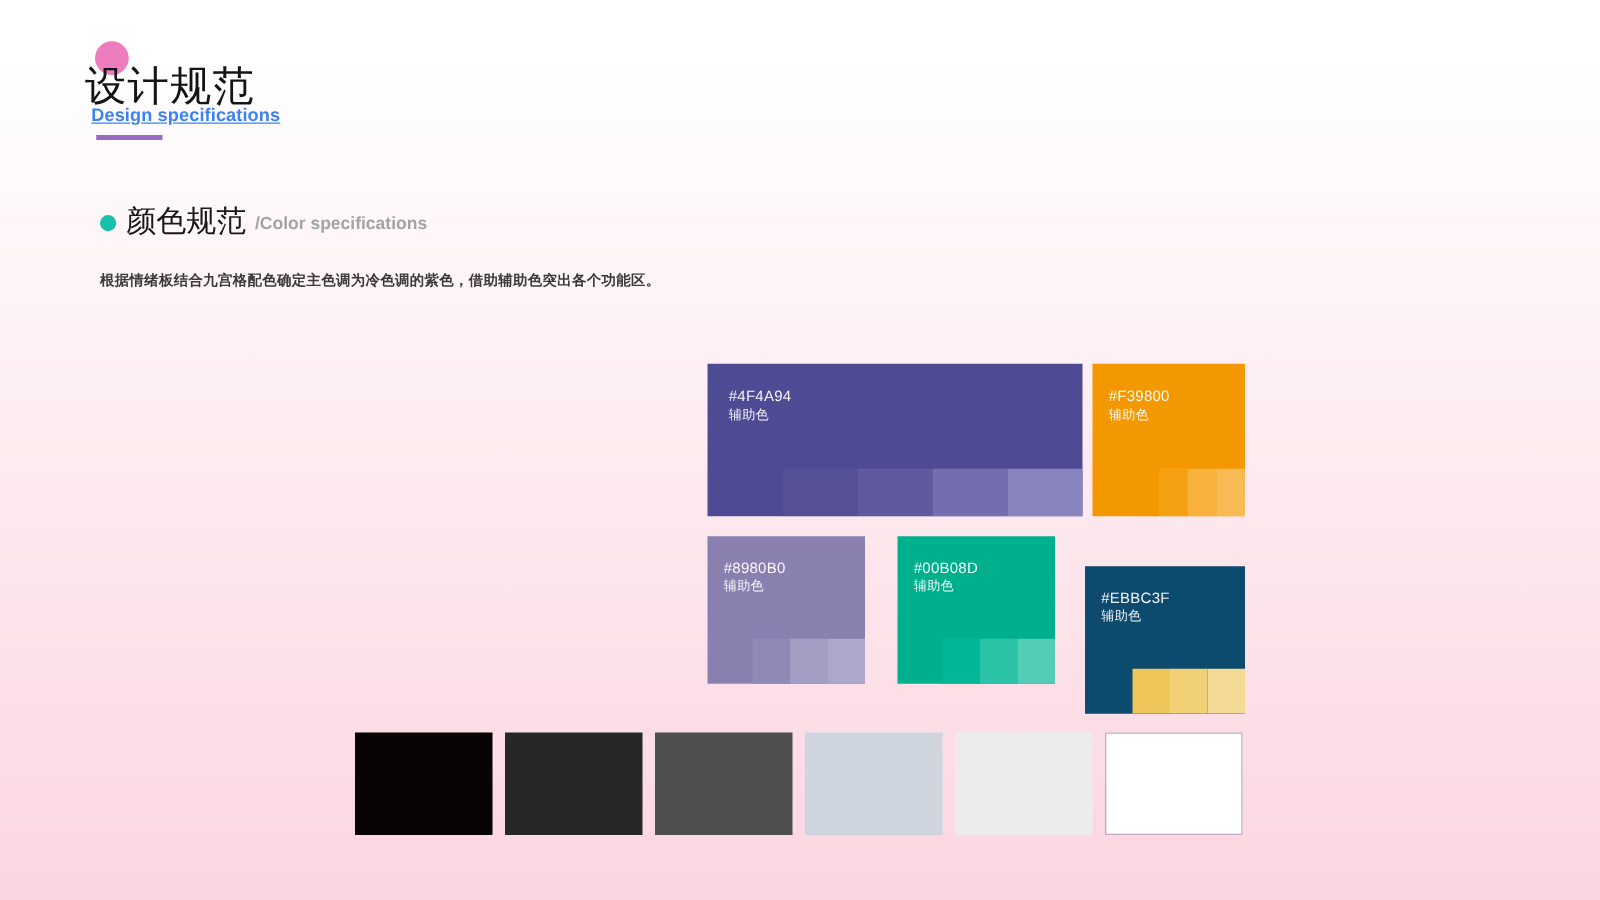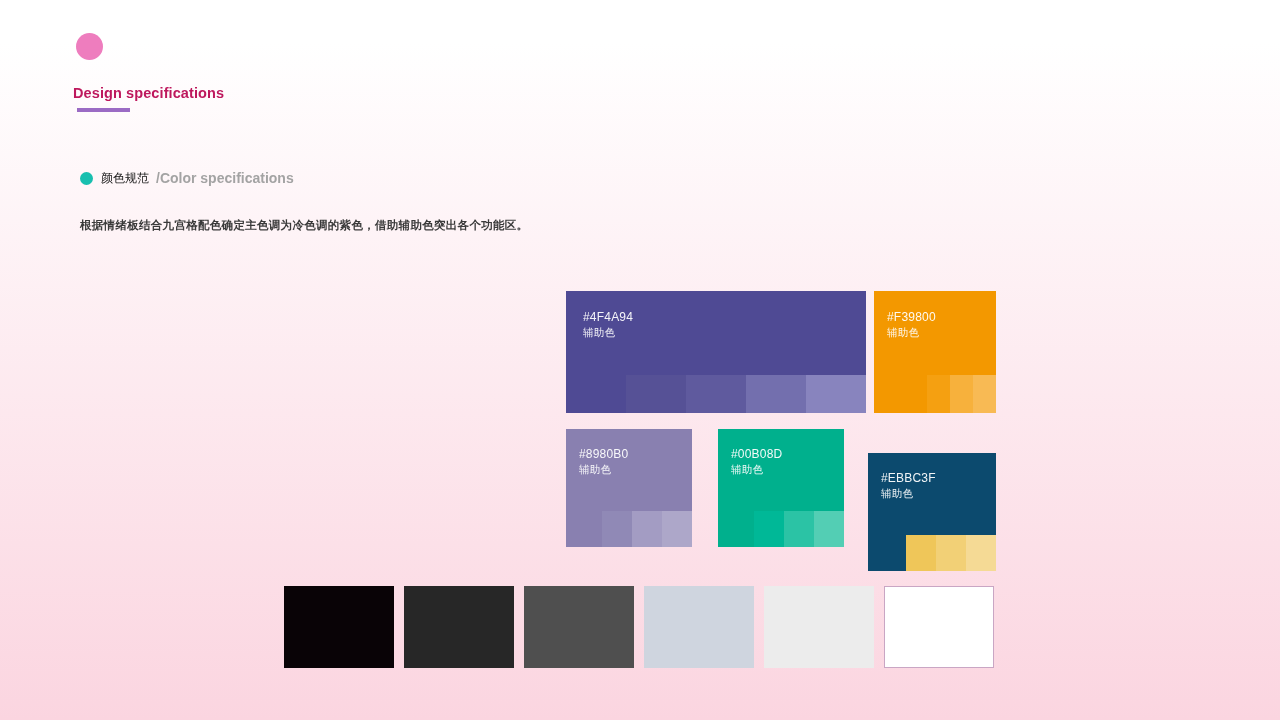--- a/index.html
+++ b/index.html
@@ -56,23 +56,24 @@
     white-space: nowrap;
   }
 
   .title-en {
     position: absolute;
     left: 5px;
     top: 56px;
     font-size: 14.5px;
     line-height: 18px;
     font-weight: 700;
-    color: #be185d;
+    color: #3b82f6;
     letter-spacing: 0.1px;
     white-space: nowrap;
+    text-decoration: underline;
   }
 
   .title-rule {
     position: absolute;
     left: 9px;
     top: 80px;
     width: 53px;
     height: 4px;
     background: #9B6BC4;
   }
@@ -90,21 +91,21 @@
   .section-dot {
     width: 13px;
     height: 13px;
     border-radius: 50%;
     background: #18BFAF;
     margin-right: 8px;
     flex: 0 0 auto;
   }
 
   .section-cn {
-    font-size: 12px;
+    font-size: 24px;
     line-height: 24px;
     color: #171717;
     font-weight: 400;
     white-space: nowrap;
   }
 
   .section-en {
     font-size: 14px;
     line-height: 20px;
     color: #A3A3A3;
@@ -254,20 +255,21 @@
     height: 82px;
     margin-right: 10px;
   }
   .neutral-swatch:last-child { margin-right: 0; }
 </style>
 </head>
 <body style="background: linear-gradient(rgb(255, 255, 255) 0%, rgb(255, 255, 255) 6%, rgb(251, 213, 224) 100%);">
 
 <div class="title-block">
   <div class="title-dot" style="background: rgb(238, 125, 190);"></div>
+  <div class="title-cn">设计规范</div>
   <div class="title-en">Design specifications</div>
   <div class="title-rule" style="background: rgb(155, 107, 196);"></div>
 </div>
 
 <div class="section-header">
   <span class="section-dot" style="background: rgb(24, 191, 175);"></span>
   <span class="section-cn">颜色规范</span>
   <span class="section-en">/Color specifications</span>
 </div>
 

